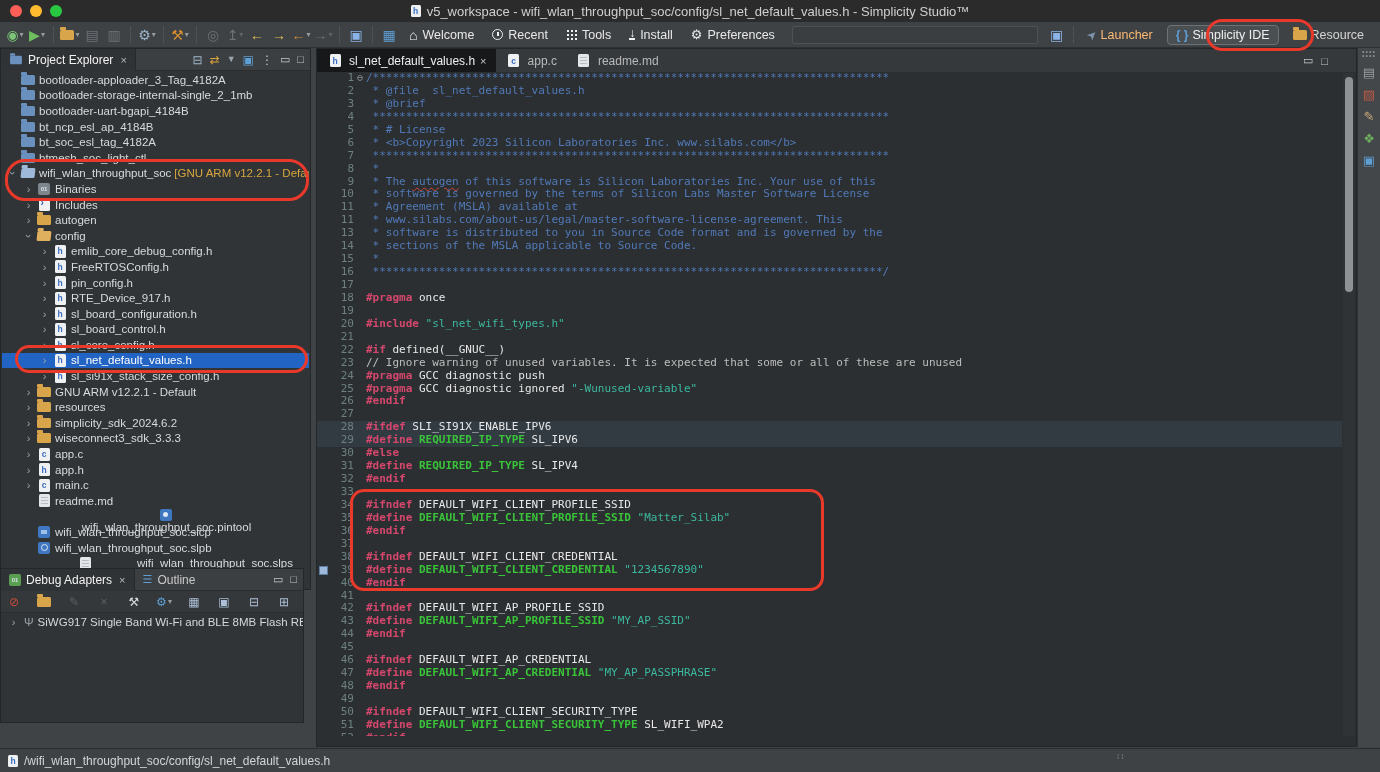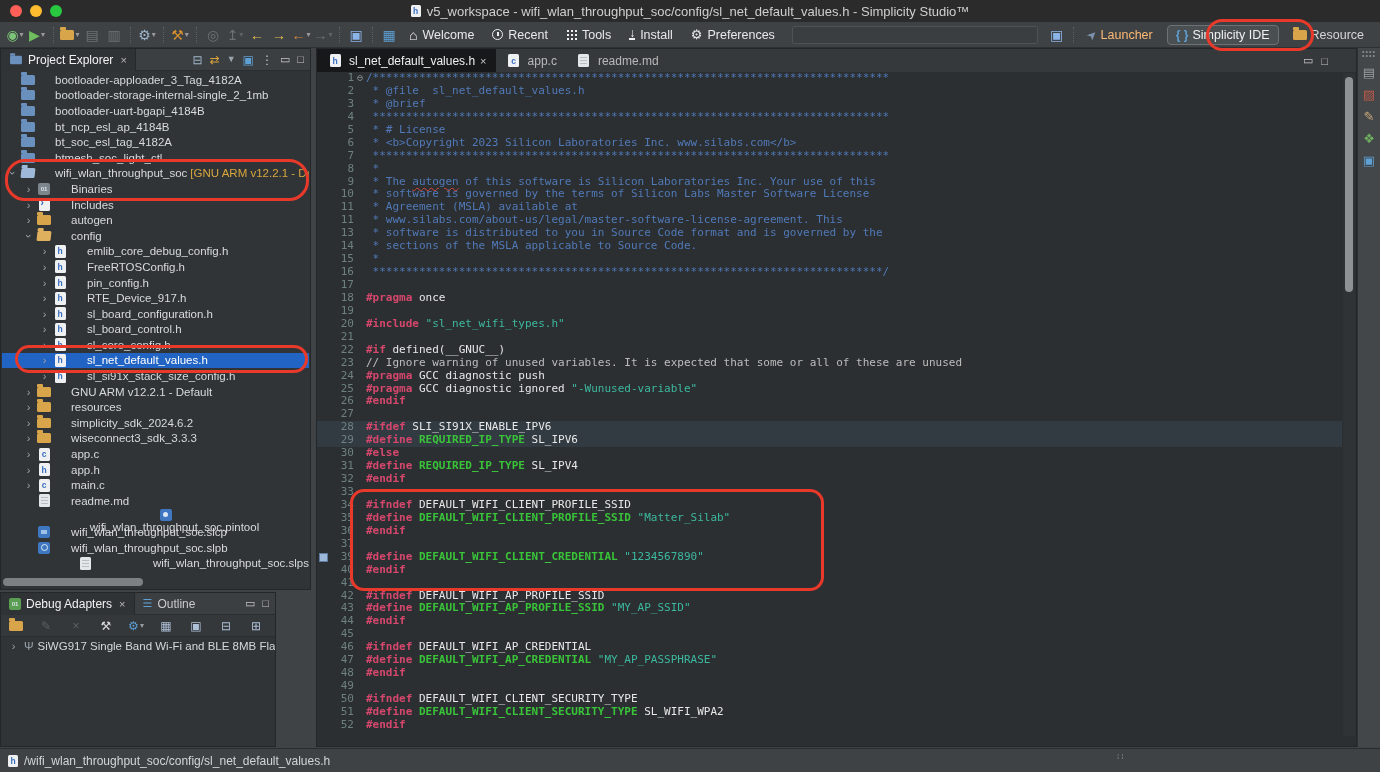--- a/index.html
+++ b/index.html
@@ -63,21 +63,21 @@
   .phead-icons span{cursor:default;line-height:1;}
   .winbtn{color:#c2c2c2;font-size:11px;}
 
   
   .tree{position:absolute;left:1px;top:23px;right:1px;bottom:14px;overflow:hidden;}
   .trow{display:flex;align-items:center;height:15.6px;font-size:11.5px;color:#d8dadc;white-space:nowrap;cursor:default;}
   .trow.sel{background:#2264c4;color:#ffffff;}
   .arrow{width:13px;color:#9aa2a9;font-size:11px;display:inline-flex;justify-content:center;flex:none;}
   .arrow.down{transform:rotate(90deg);}
   .ticon-w{width:18px;display:inline-flex;justify-content:center;flex:none;}
-  .tlabel{margin-left:18px;text-align:right;}
+  .tlabel{margin-left:2px;text-align:right;}
   .tsuffix{color:#d9a63e;margin-left:3px;}
   .hscroll{position:absolute;left:2px;bottom:3px;height:8px;width:140px;background:#7c8083;border-radius:4px;}
 
   
   .da-toolbar{height:22px;display:flex;align-items:center;justify-content:flex-end;gap:8px;padding-right:8px;background:#34383b;border-bottom:1px solid #2b2e31;font-size:13px;}
   .da-row{display:flex;align-items:center;gap:4px;height:18px;font-size:11.5px;color:#d5d8da;padding-left:6px;white-space:nowrap;overflow:hidden;}
 
   
   .editor{position:absolute;left:316px;top:48px;width:1041px;height:699px;background:#2b2f31;border:1px solid #24272a;}
   .etabs{height:23px;background:#35393c;display:flex;align-items:flex-end;}
@@ -478,21 +478,21 @@
           <span class="arrow"></span>
           <span class="ticon-w">
             <span class="ifile doc"></span>
           </span>
           <span class="tlabel">wifi_wlan_throughput_soc.slps</span>
         </div>
       </div>
     <div class="hscroll"></div>
   </div>
 
-  <div class="panel" style="left:0;top:592px;width:276px;height:155px;text-align:center;">
+  <div class="panel" style="left:0;top:568px;width:304px;height:155px;text-align:center;">
     <div class="phead">
       <div class="ptab active">
         <span class="isq binaries" style="background:#5a9e52;"></span>
         <span>Debug Adapters</span>
         <span class="x">×</span>
       </div>
       <div class="ptab">
         <span style="color:#5e9fd4;font-size:11px;">☰</span>
         <span>Outline</span>
       </div>
@@ -599,20 +599,21 @@
         <div class="code-line hl"><span class="ruler"></span><span class="lnum">28</span><span class="foldc"></span><span class="ctext"><span class="d">#ifdef</span><span class="p"> SLI_SI91X_ENABLE_IPV6</span></span></div>
         <div class="code-line hl"><span class="ruler"></span><span class="lnum">29</span><span class="foldc"></span><span class="ctext"><span class="d">#define</span><span class="m"> REQUIRED_IP_TYPE</span><span class="p"> SL_IPV6</span></span></div>
         <div class="code-line"><span class="ruler"></span><span class="lnum">30</span><span class="foldc"></span><span class="ctext"><span class="d">#else</span></span></div>
         <div class="code-line"><span class="ruler"></span><span class="lnum">31</span><span class="foldc"></span><span class="ctext"><span class="d">#define</span><span class="m"> REQUIRED_IP_TYPE</span><span class="p"> SL_IPV4</span></span></div>
         <div class="code-line"><span class="ruler"></span><span class="lnum">32</span><span class="foldc"></span><span class="ctext"><span class="d">#endif</span></span></div>
         <div class="code-line"><span class="ruler"></span><span class="lnum">33</span><span class="foldc"></span><span class="ctext"></span></div>
         <div class="code-line"><span class="ruler"></span><span class="lnum">34</span><span class="foldc"></span><span class="ctext"><span class="d">#ifndef</span><span class="p"> DEFAULT_WIFI_CLIENT_PROFILE_SSID</span></span></div>
         <div class="code-line"><span class="ruler"></span><span class="lnum">35</span><span class="foldc"></span><span class="ctext"><span class="d">#define</span><span class="m"> DEFAULT_WIFI_CLIENT_PROFILE_SSID</span><span class="s"> "Matter_Silab"</span></span></div>
         <div class="code-line"><span class="ruler"></span><span class="lnum">36</span><span class="foldc"></span><span class="ctext"><span class="d">#endif</span></span></div>
         <div class="code-line"><span class="ruler"></span><span class="lnum">37</span><span class="foldc"></span><span class="ctext"></span></div>
+        <div class="code-line"><span class="ruler"></span><span class="lnum">38</span><span class="foldc"></span><span class="ctext"><span class="d">#ifndef</span><span class="p"> DEFAULT_WIFI_CLIENT_CREDENTIAL</span></span></div>
         <div class="code-line"><span class="ruler"><span class="mark39"></span></span><span class="lnum">39</span><span class="foldc"></span><span class="ctext"><span class="d">#define</span><span class="m"> DEFAULT_WIFI_CLIENT_CREDENTIAL</span><span class="s"> "1234567890"</span></span></div>
         <div class="code-line"><span class="ruler"></span><span class="lnum">40</span><span class="foldc"></span><span class="ctext"><span class="d">#endif</span></span></div>
         <div class="code-line"><span class="ruler"></span><span class="lnum">41</span><span class="foldc"></span><span class="ctext"></span></div>
         <div class="code-line"><span class="ruler"></span><span class="lnum">42</span><span class="foldc"></span><span class="ctext"><span class="d">#ifndef</span><span class="p"> DEFAULT_WIFI_AP_PROFILE_SSID</span></span></div>
         <div class="code-line"><span class="ruler"></span><span class="lnum">43</span><span class="foldc"></span><span class="ctext"><span class="d">#define</span><span class="m"> DEFAULT_WIFI_AP_PROFILE_SSID</span><span class="s"> "MY_AP_SSID"</span></span></div>
         <div class="code-line"><span class="ruler"></span><span class="lnum">44</span><span class="foldc"></span><span class="ctext"><span class="d">#endif</span></span></div>
         <div class="code-line"><span class="ruler"></span><span class="lnum">45</span><span class="foldc"></span><span class="ctext"></span></div>
         <div class="code-line"><span class="ruler"></span><span class="lnum">46</span><span class="foldc"></span><span class="ctext"><span class="d">#ifndef</span><span class="p"> DEFAULT_WIFI_AP_CREDENTIAL</span></span></div>
         <div class="code-line"><span class="ruler"></span><span class="lnum">47</span><span class="foldc"></span><span class="ctext"><span class="d">#define</span><span class="m"> DEFAULT_WIFI_AP_CREDENTIAL</span><span class="s"> "MY_AP_PASSPHRASE"</span></span></div>
         <div class="code-line"><span class="ruler"></span><span class="lnum">48</span><span class="foldc"></span><span class="ctext"><span class="d">#endif</span></span></div>

